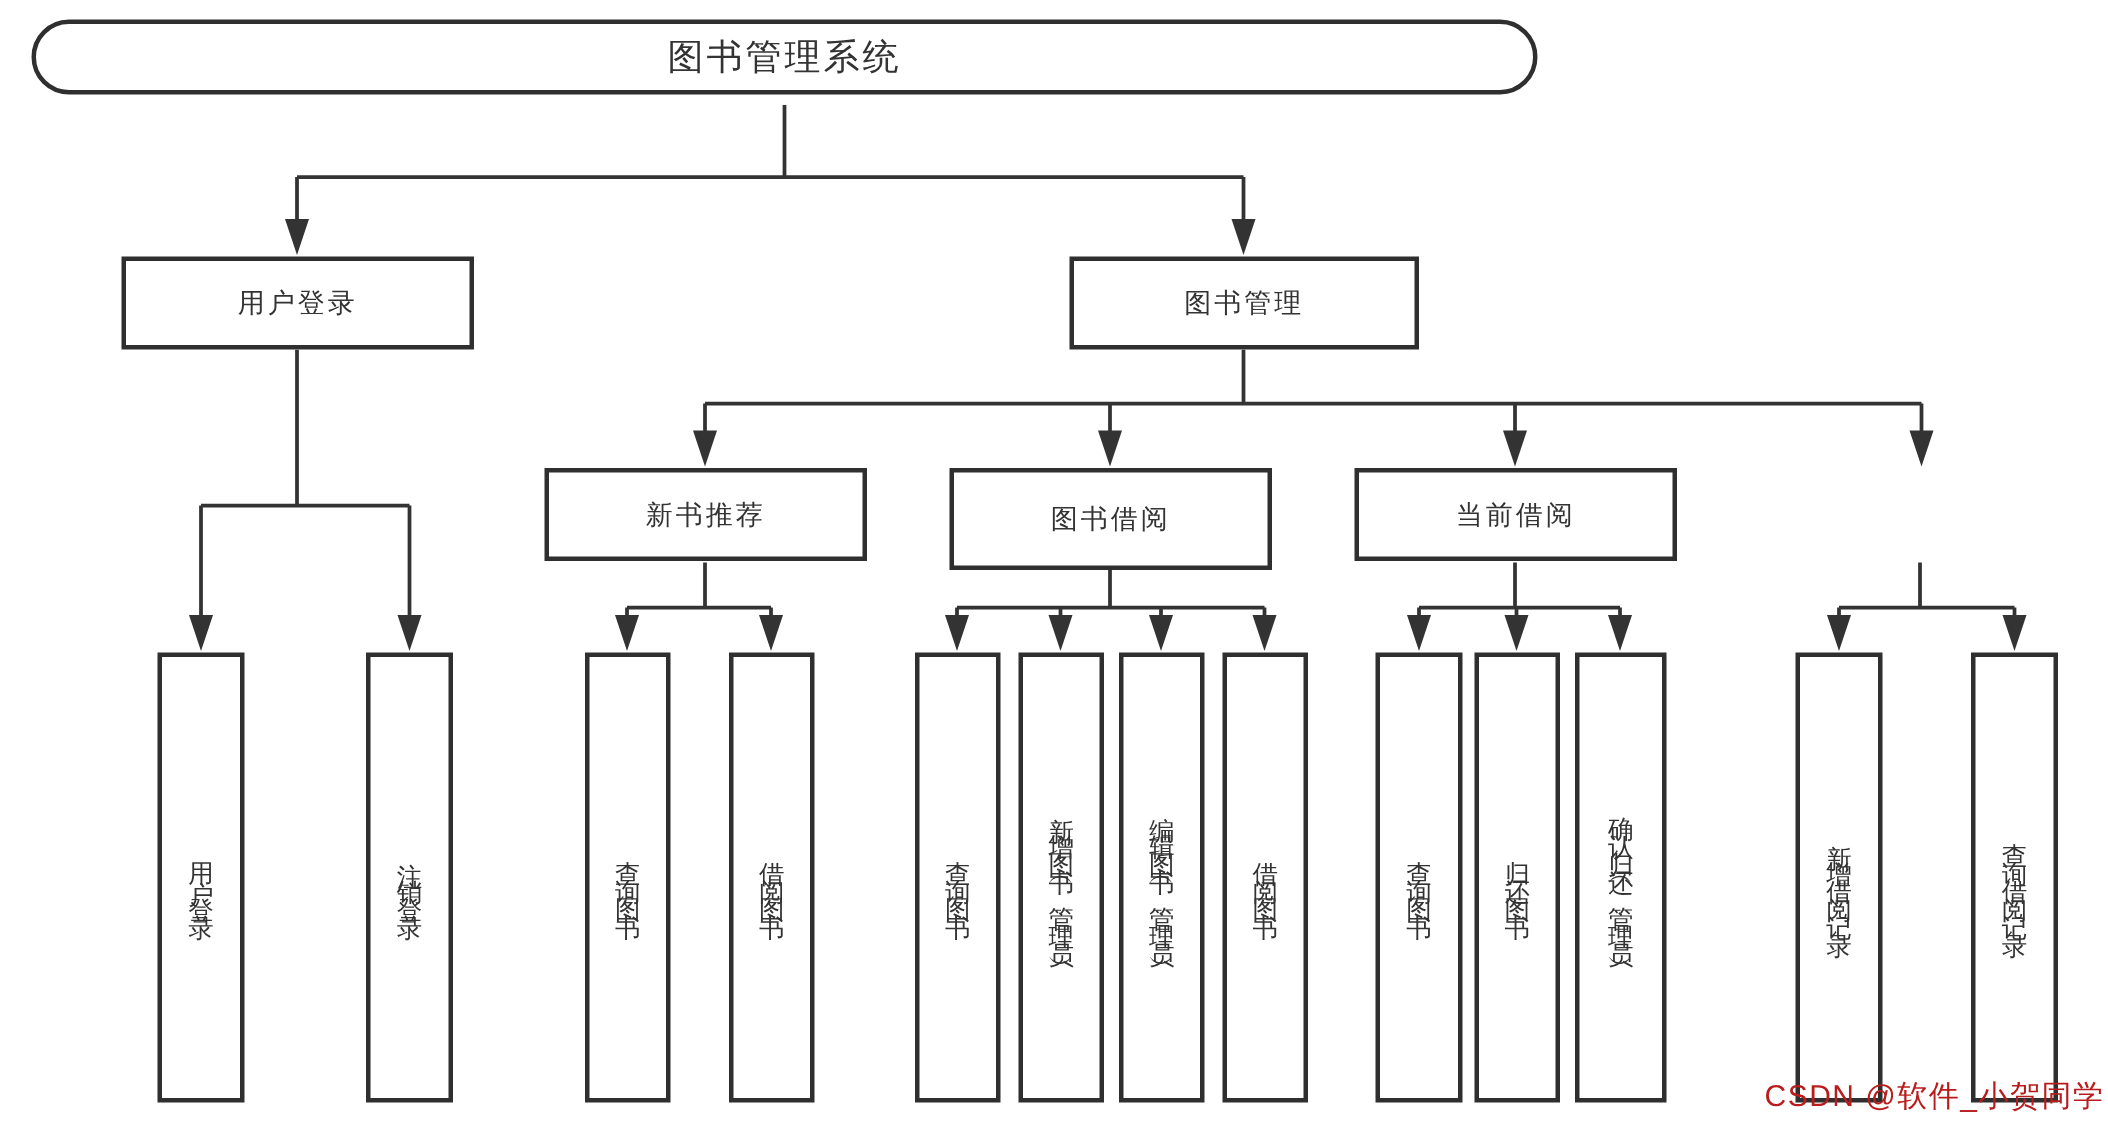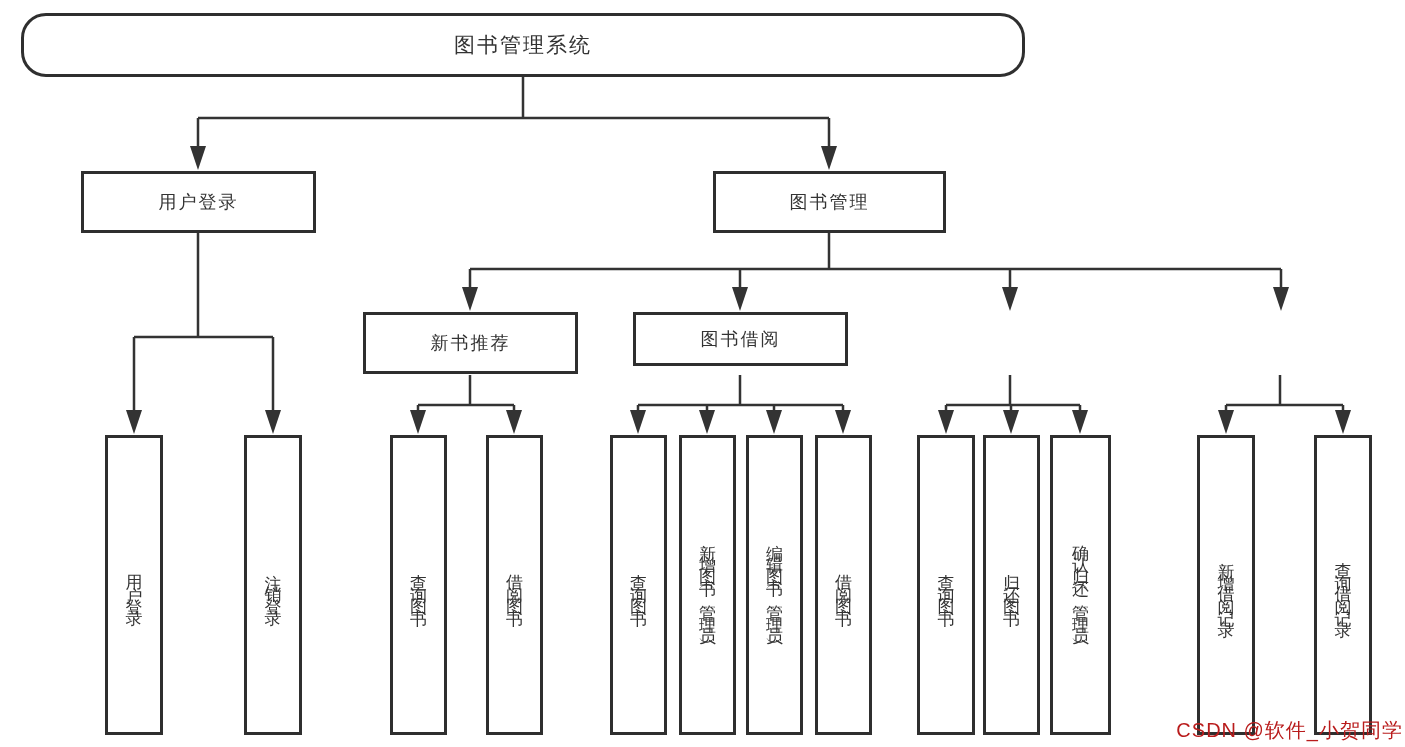--- a/index.html
+++ b/index.html
@@ -26,22 +26,22 @@
     background: #ffffff;
     display: flex;
     align-items: center;
     justify-content: center;
     color: #333333;
     font-size: 18px;
     letter-spacing: 2px;
     z-index: 2;
   }
   .root {
-    left: 21px; top: 13px; width: 1004px; height: 64px;
-    font-size: 21px;
+    left: 21px; top: 13px; width: 1004px; height: 50px;
+    font-size: 24px;
     border-radius: 25px;
   }
   .vbox {
     position: absolute;
     top: 435px; height: 300px;
     box-sizing: border-box;
     border: 3px solid #2f2f2f;
     background: #ffffff;
     display: flex;
     align-items: center;
@@ -121,22 +121,25 @@
   <div class="hbox" style="left:81px; top:171px; width:235px; height:62px;">
     <span>用户登录</span>
   </div>
   <div class="hbox" style="left:713px; top:171px; width:233px; height:62px;justify-content:center;">
     <span>图书管理</span>
   </div>
 
   <div class="hbox" style="left:363px; top:312px; width:215px; height:62px;justify-content:center;">
     <span>新书推荐</span>
   </div>
-  <div class="hbox" style="left:633px; top:312px; width:215px; height:54px;">
+  <div class="hbox" style="left:633px; top:312px; width:215px; height:68px;">
     <span>图书借阅</span>
+  </div>
+  <div class="hbox" style="left:903px; top:312px; width:215px; height:62px;">
+    <span>当前借阅</span>
   </div>
 
   <div class="vbox" style="left:105px; width:58px;">
     <span class="vtext">用户登录</span>
   </div>
   <div class="vbox" style="left:244px; width:58px;">
     <span class="vtext">注销登录</span>
   </div>
 
   <div class="vbox" style="left:390px; width:57px;">

